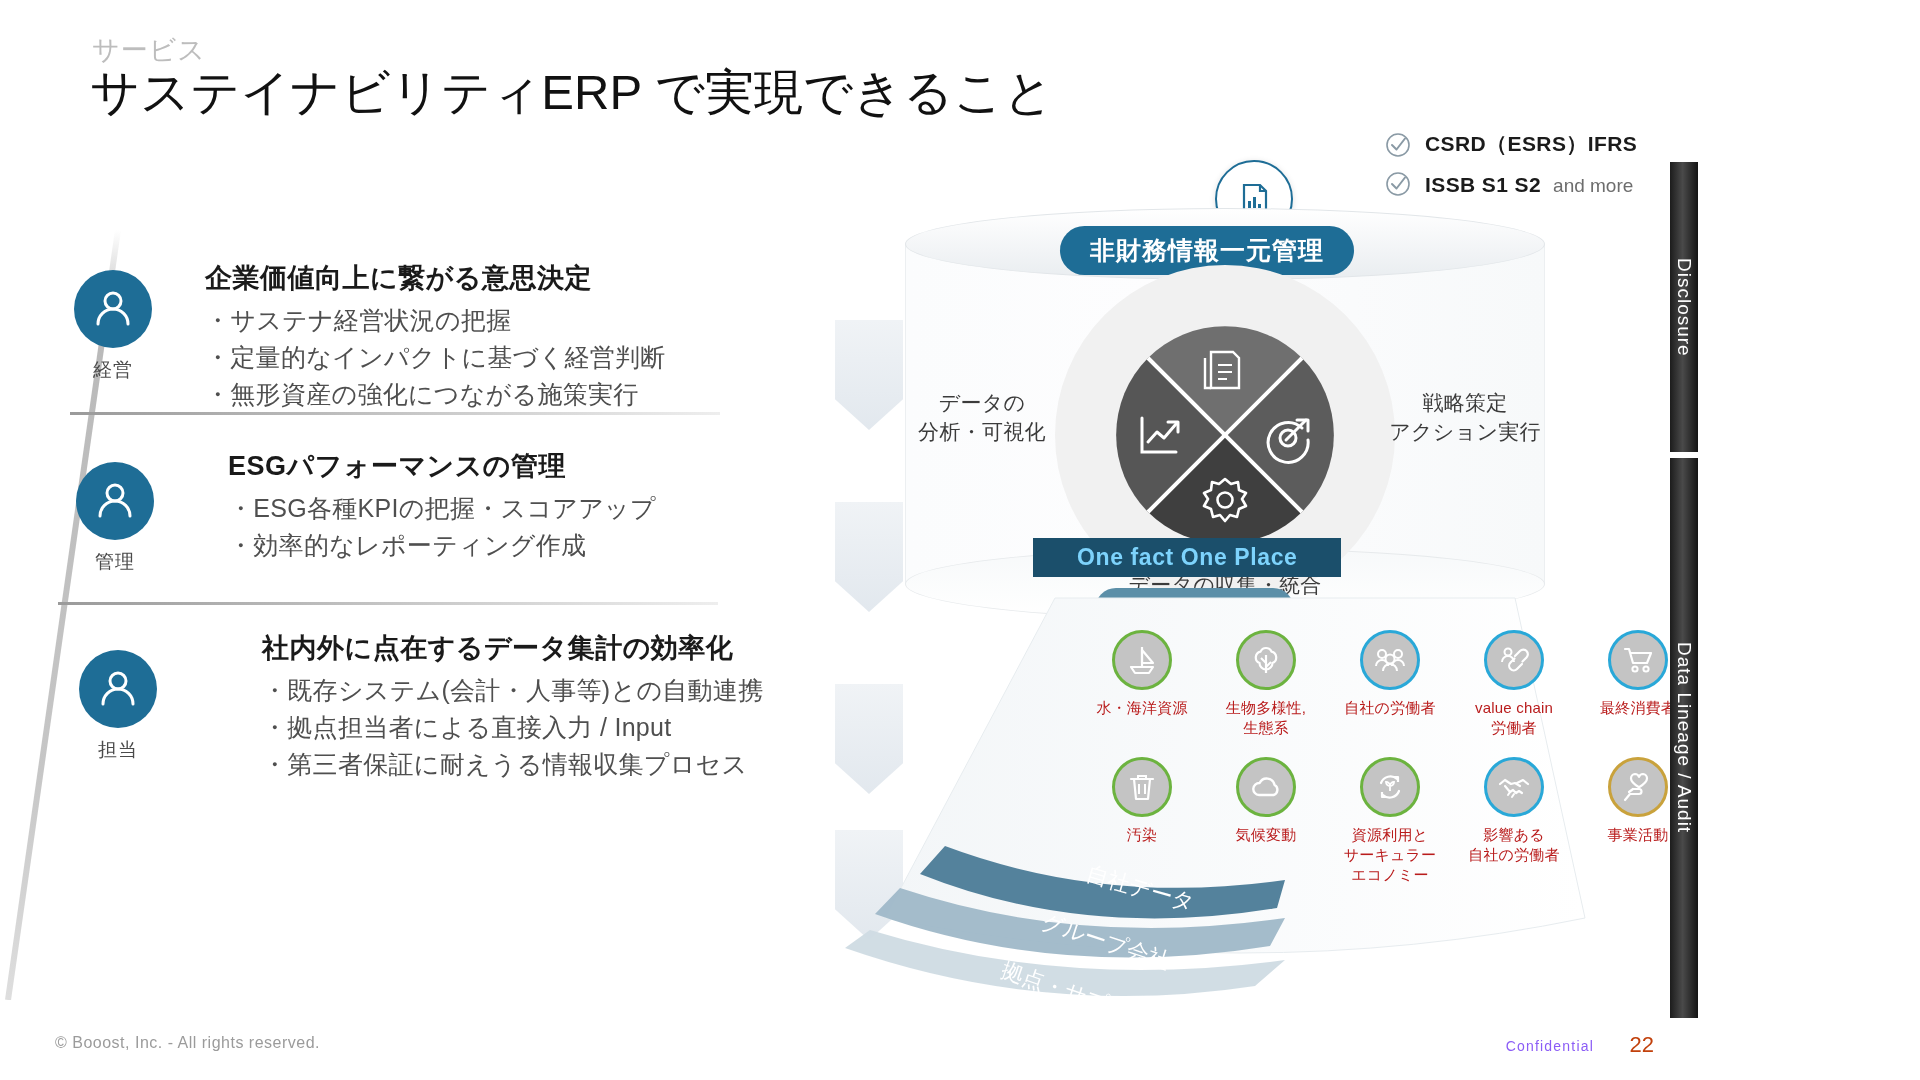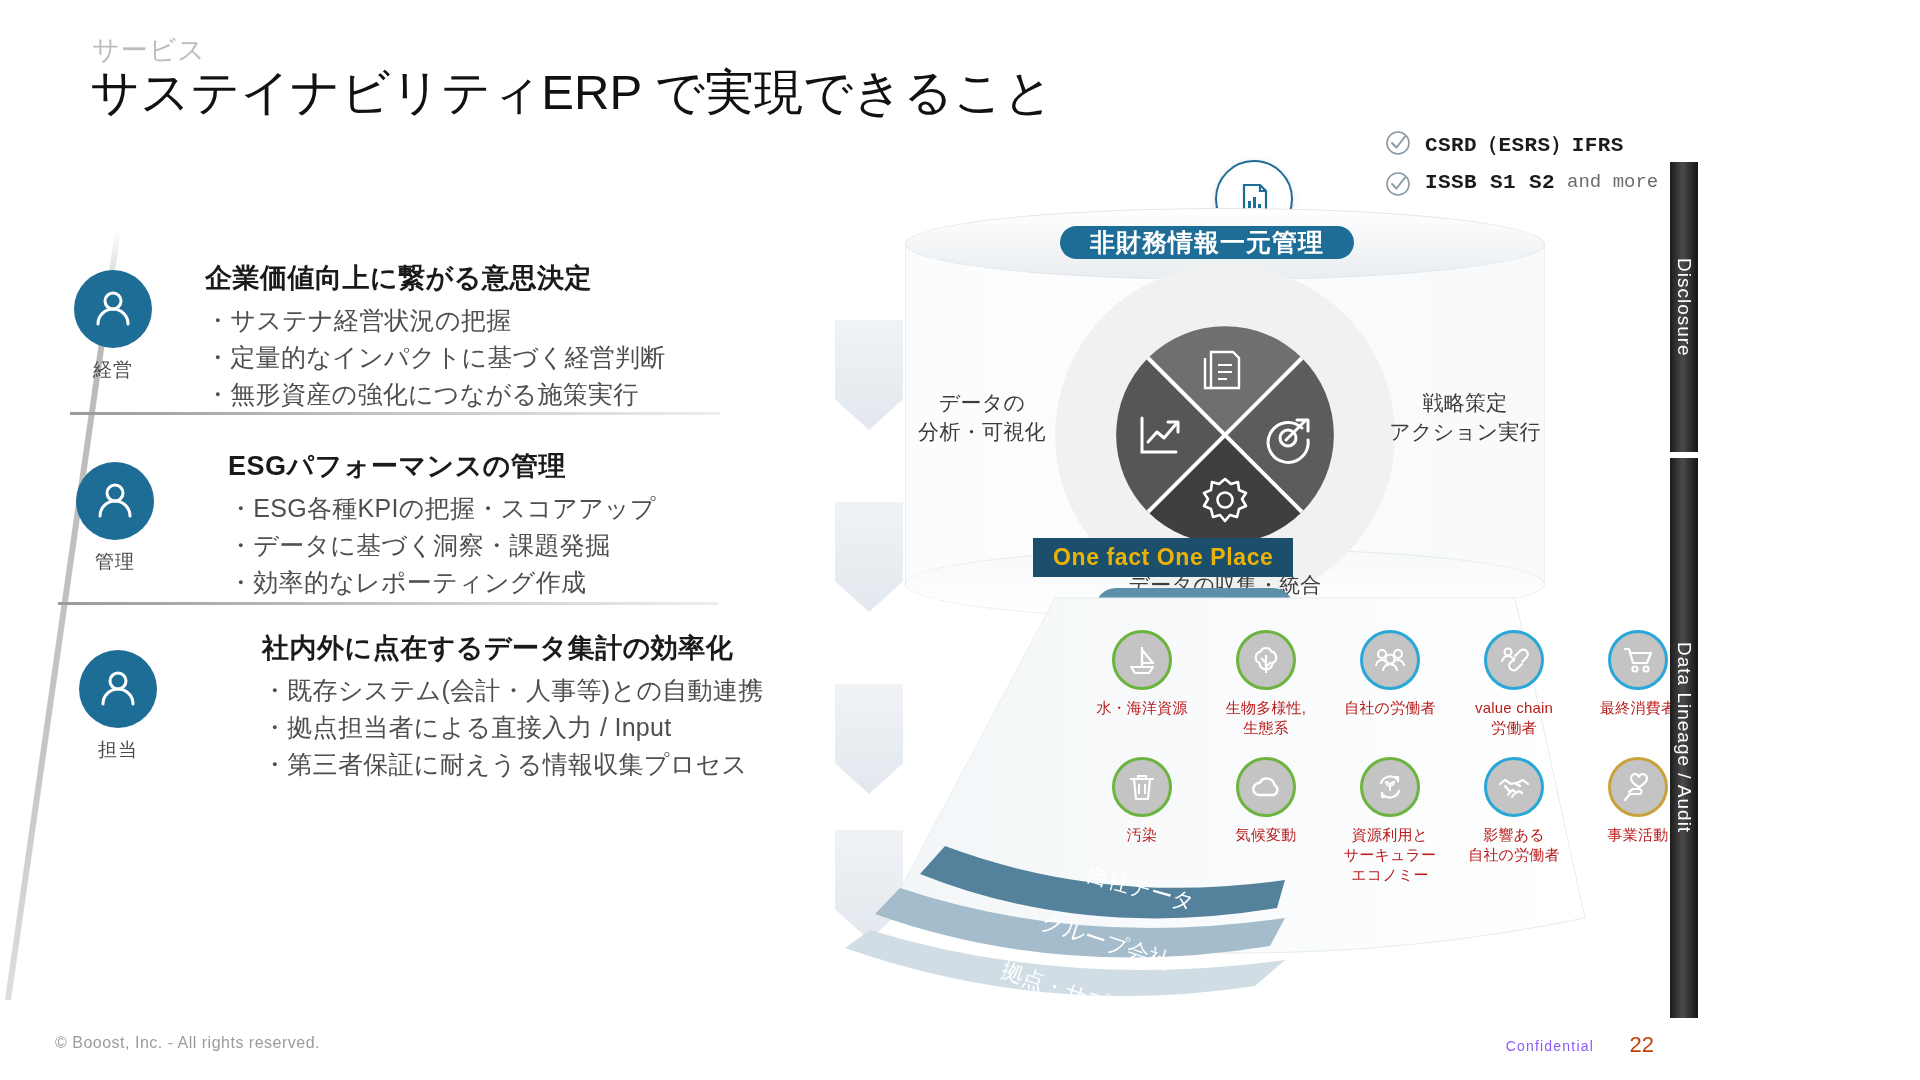--- a/index.html
+++ b/index.html
@@ -84,21 +84,21 @@
     font-size: 24px; font-weight: 700; color: #1a1a1a; line-height: 1.35;
     letter-spacing: 0.5px;
   }
   .report-icon {
     position: absolute; left: 310px; top: 40px; width: 78px; height: 78px;
     border-radius: 50%; background: #ffffff;
     border: 2px solid #1e6d96; display:flex; align-items:center; justify-content:center;
     box-shadow: 0 1px 6px rgba(0,0,0,0.12);
   }
   .std-list { position: absolute; left: 480px; top: 10px; }
-  .std-row { display: flex; align-items: flex-start; margin-bottom: 13px; font-family: Liberation Mono, monospace; }
+  .std-row { display: flex; align-items: flex-end; margin-bottom: 13px; }
   .check-ic {
     width: 26px; height: 26px; margin-right: 14px; flex: 0 0 26px;
   }
   .std-main { font-size: 21px; font-weight: 700; color: #1b1b1b; letter-spacing: 0.4px; }
   .std-extra { font-size: 19px; font-weight: 400; color: #6d6d6d; margin-left: 12px; }
 
   
   .cyl-top {
     position: absolute; left: 0px; top: 88px; width: 640px; height: 72px;
     border-radius: 50%;
@@ -111,21 +111,21 @@
     border-left: 1px solid #eceff1; border-right: 1px solid #eceff1;
   }
   .cyl-bot {
     position: absolute; left: 0px; top: 428px; width: 640px; height: 72px;
     border-radius: 50%;
     background: linear-gradient(to bottom, #f7f9fa 0%, #ffffff 100%);
     border: 1px solid #e7eaec;
   }
 
   .pill-dark {
-    position: absolute; left: 155px; top: 106px; padding: 0 30px;
+    position: absolute; left: 155px; top: 106px; padding: 8px 30px;
     background: #1e6d96; color: #fff; border-radius: 26px;
     font-size: 25px; font-weight: 700; letter-spacing: 1px; white-space: nowrap;
   }
   .kpi-text {
     position: absolute; left: 120px; top: 170px; width: 400px; text-align: center;
     font-size: 21px; color: #3b3b3b; line-height: 1.42; letter-spacing: 0.3px;
   }
 
   .halo {
     position: absolute; left: 150px; top: 145px; width: 340px; height: 340px;
@@ -136,22 +136,22 @@
   }
   .wlab {
     position: absolute; font-size: 21px; color: #3b3b3b; line-height: 1.4;
     letter-spacing: 0.3px; white-space: nowrap; text-align: center;
   }
   .wlab-left  { left: -8px;  top: 268px; width: 170px; }
   .wlab-right { left: 470px; top: 268px; width: 180px; }
   .wlab-bot   { left: 160px; top: 450px; width: 320px; }
 
   .onefact {
-    position: absolute; left: 128px; top: 418px; padding: 6px 20px;
-    background: #1b4f6b; color: #eab308; font-size: 23px; font-weight: 700;
+    position: absolute; left: 128px; top: 418px; padding: 6px 44px;
+    background: #1b4f6b; color: #7dd3fc; font-size: 23px; font-weight: 700;
     letter-spacing: 0.6px; white-space: nowrap;
   }
   .esgpill {
     position: absolute; left: 190px; top: 468px; padding: 6px 30px;
     background: #5c8fa8; color: #fff; font-size: 22px; font-weight: 700;
     border-radius: 22px; letter-spacing: 1px; white-space: nowrap;
   }
 
   
   .funnel { position: absolute; left: -90px; top: 468px; width: 790px; height: 420px; }
@@ -250,21 +250,20 @@
           <path d="M8,38 A15,15 0 0 1 38,38" fill="none" stroke="#fff" stroke-width="3" stroke-linecap="round"></path>
         </svg>
       </div>
       <div class="plabel">管理</div>
     </div>
 
     <div class="block b2">
       <h3>ESGパフォーマンスの管理</h3>
       <ul>
         <li>・ESG各種KPIの把握・スコアアップ</li>
-        <li>・データに基づく洞察・課題発掘</li>
         <li>・効率的なレポーティング作成</li>
       </ul>
     </div>
 
     <div class="persona p3">
       <div class="avatar">
         <svg width="46" height="46" viewBox="0 0 46 46">
           <circle cx="23" cy="15" r="8" fill="none" stroke="#fff" stroke-width="3"></circle>
           <path d="M8,38 A15,15 0 0 1 38,38" fill="none" stroke="#fff" stroke-width="3" stroke-linecap="round"></path>
         </svg>

